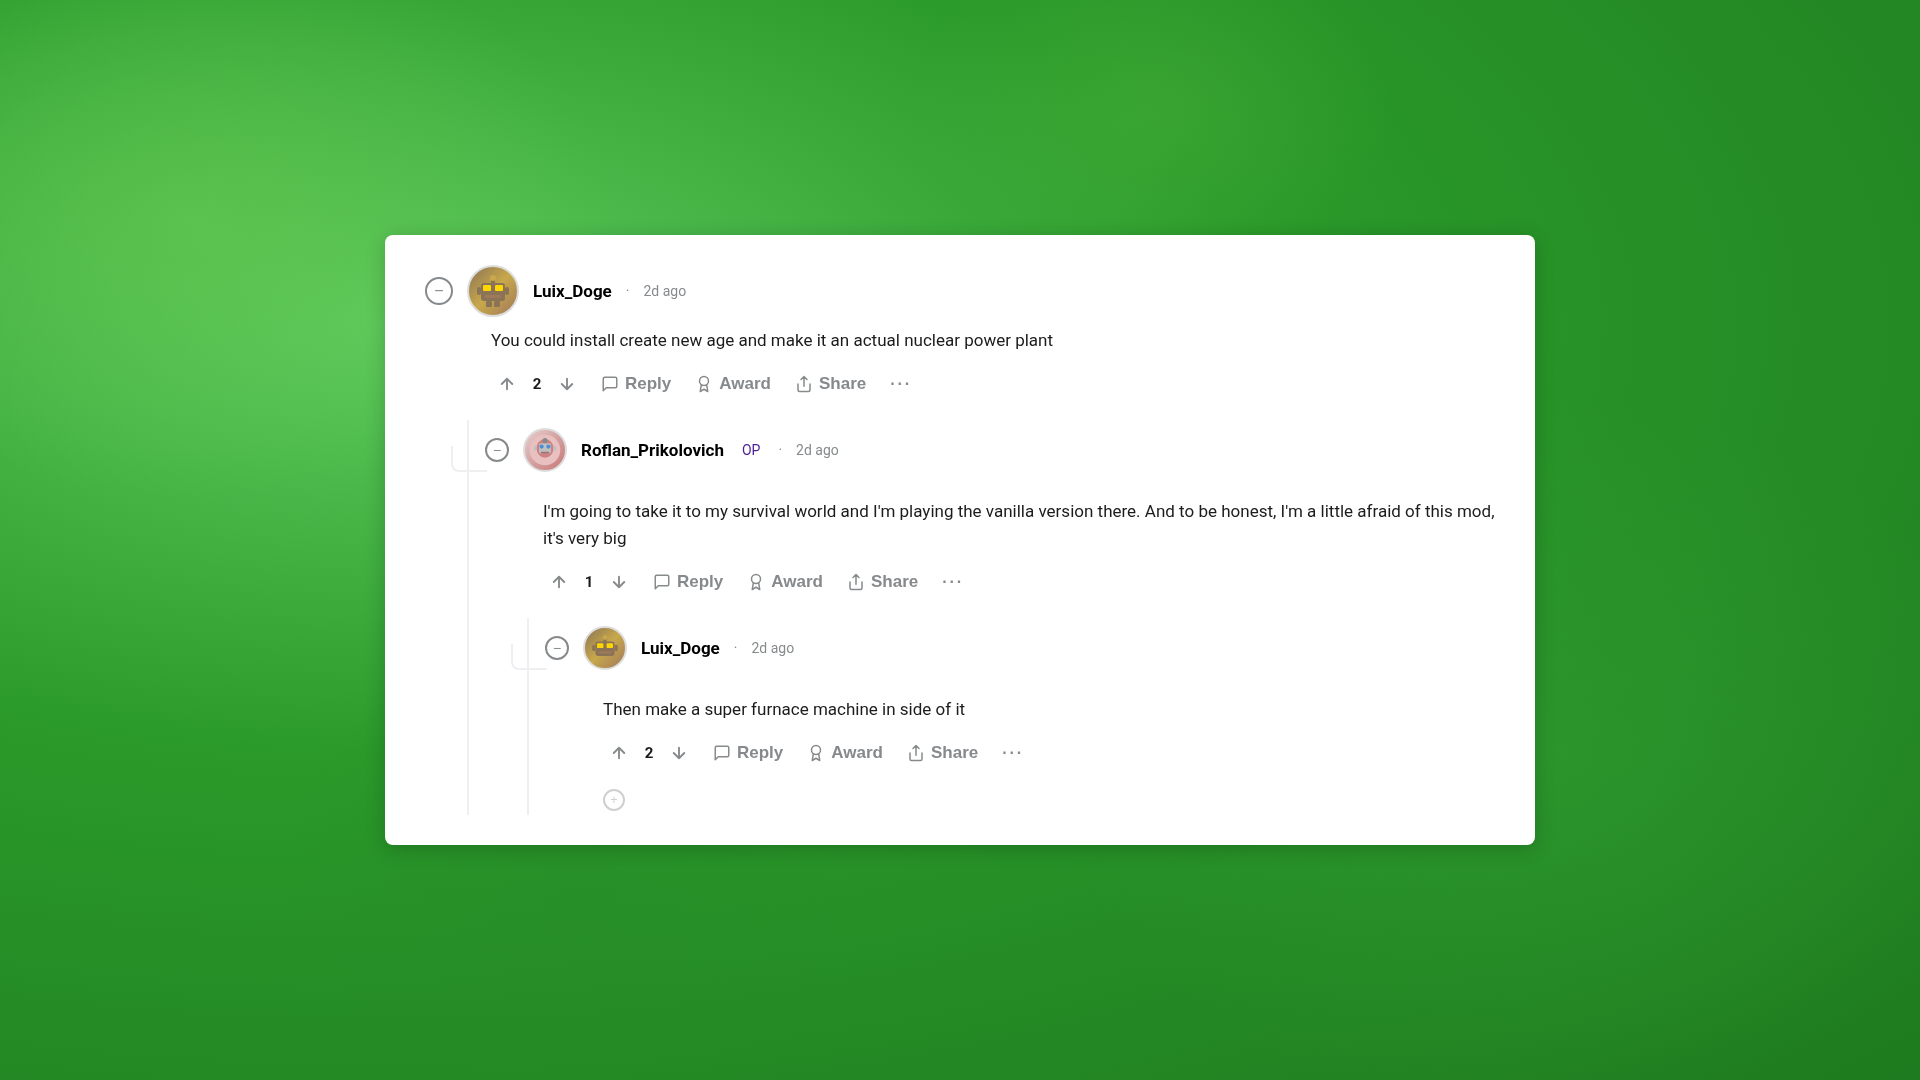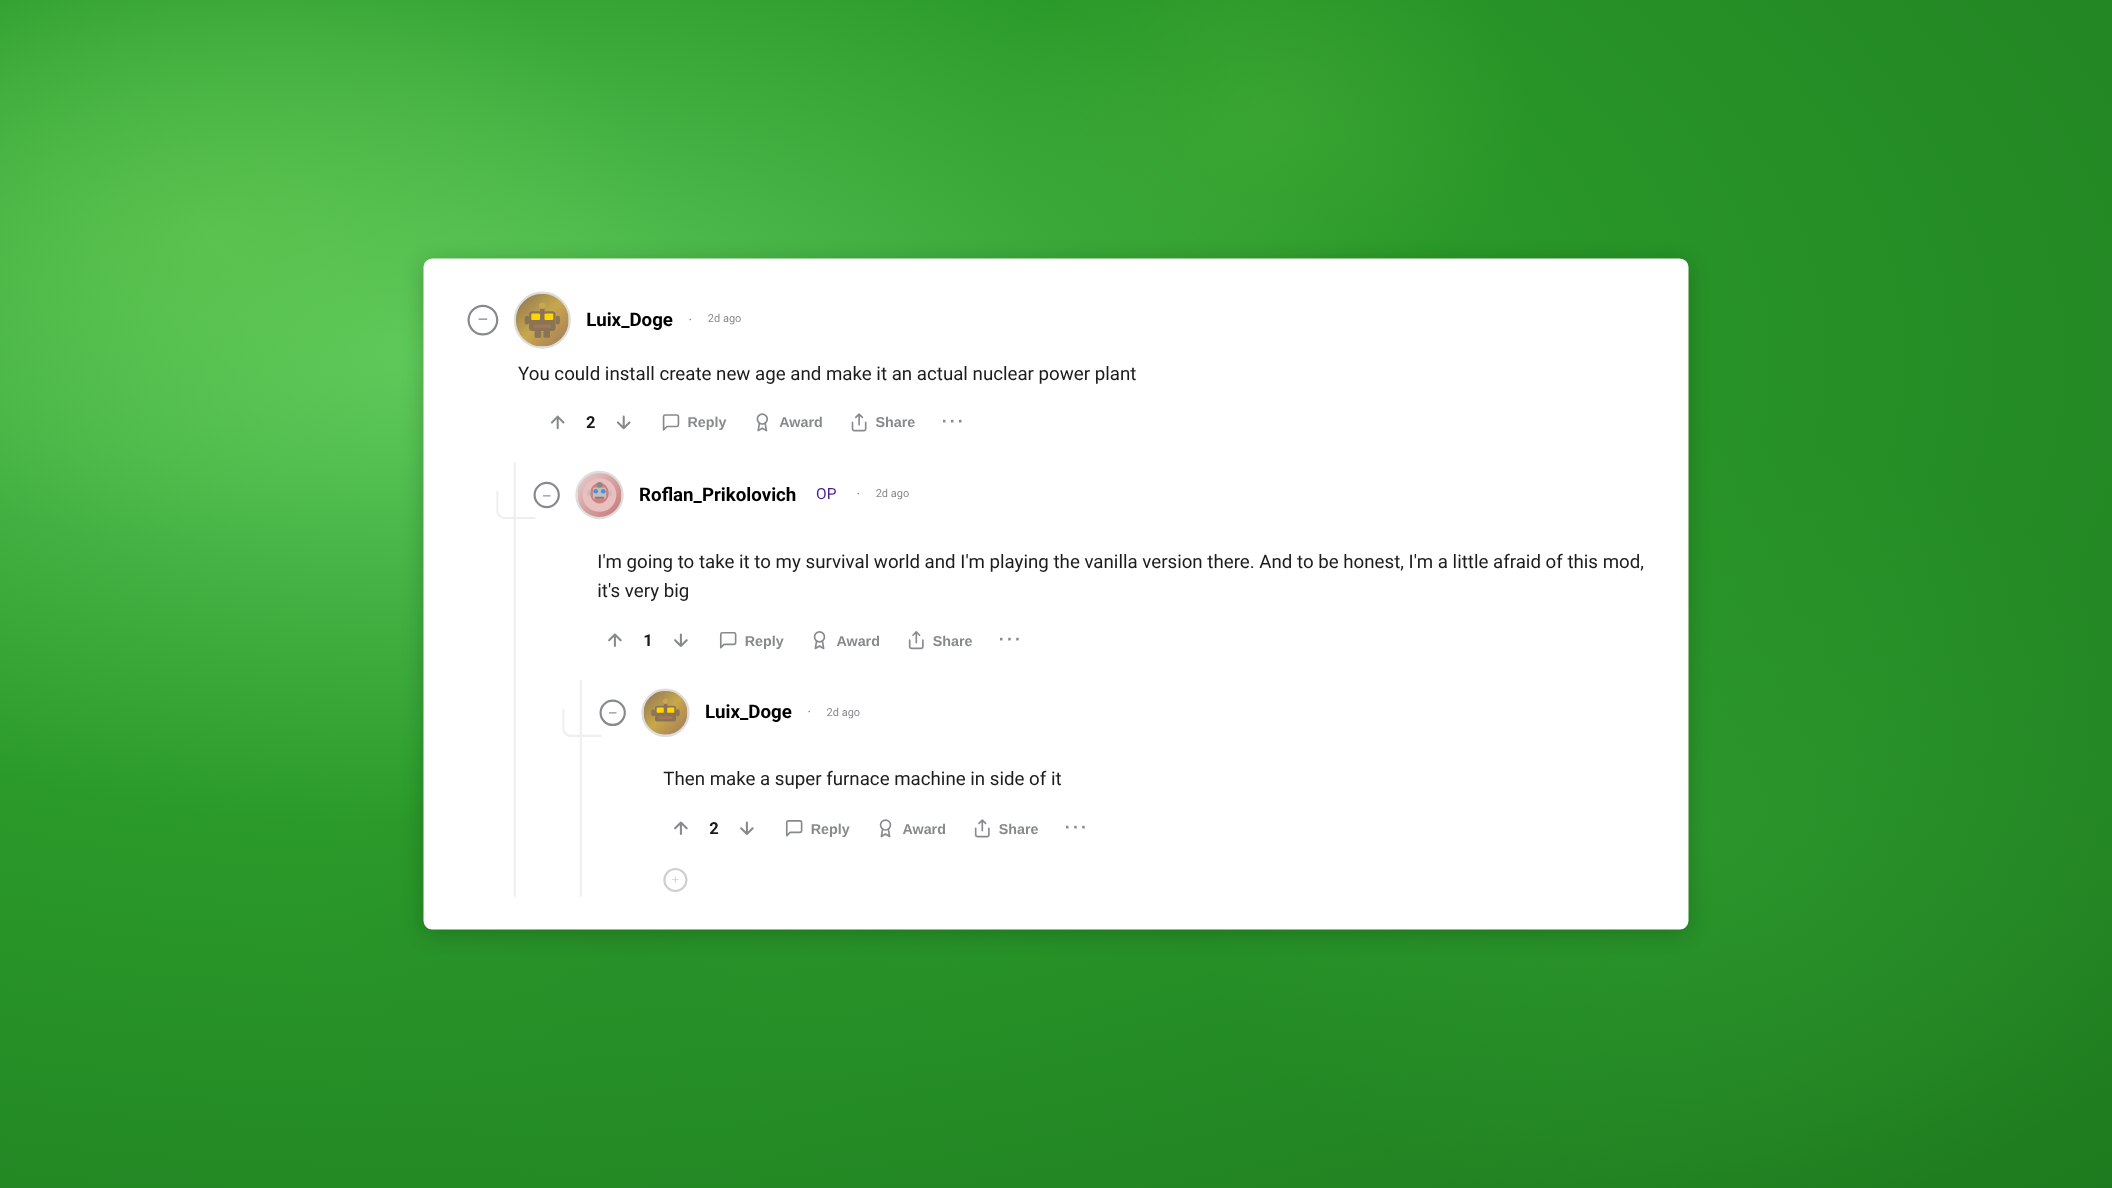--- a/index.html
+++ b/index.html
@@ -78,30 +78,30 @@
       background: transparent;
       color: #4c1d95;
       font-weight: 400;
       font-size: 14px;
       padding: 1px 4px;
       border-radius: 3px;
     }
 
     .timestamp {
       color: #878a8c;
-      font-size: 10px;
+      font-size: 14px;
     }
 
     .dot {
       color: #878a8c;
       font-size: 14px;
     }
 
     .comment-body {
-      margin-left: 46px;
+      margin-left: 66px;
       color: #1c1c1c;
       font-size: 17px;
       line-height: 1.6;
       margin-bottom: 14px;
     }
 
     .action-bar {
       display: flex;
       align-items: center;
       gap: 4px;
@@ -110,21 +110,21 @@
     }
 
     .action-btn {
       display: flex;
       align-items: center;
       gap: 6px;
       padding: 6px 10px;
       border: none;
       background: transparent;
       color: #878a8c;
-      font-size: 13px;
+      font-size: 17px;
       font-weight: 600;
       cursor: pointer;
       border-radius: 20px;
       transition: background 0.1s;
     }
 
     .vote-section {
       display: flex;
       align-items: center;
       gap: 6px;

